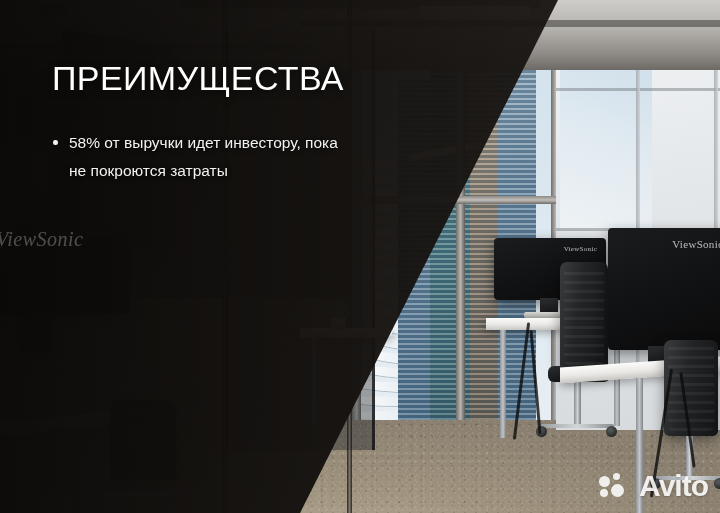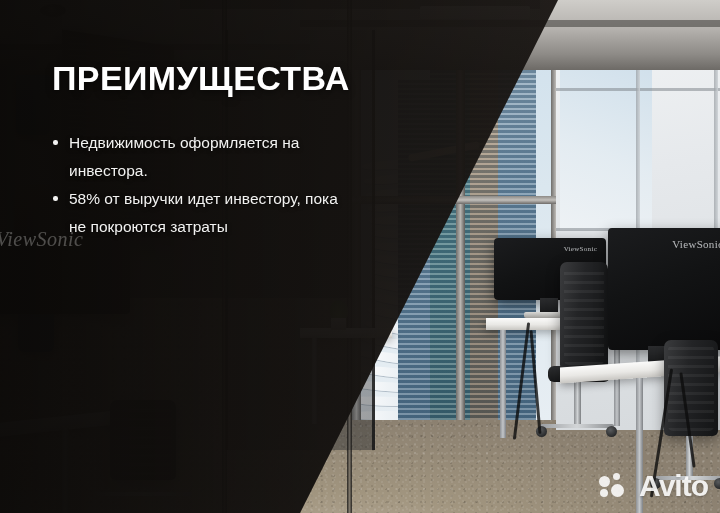--- a/index.html
+++ b/index.html
@@ -264,21 +264,21 @@
   }
 
   
   .content {
     position:absolute; left:0; top:0; width:420px; height:513px;
     padding:56px 0 0 52px;
   }
   .headline {
     color:#ffffff;
     font-size:34px;
-    font-weight:bold;
+    font-weight:normal;
     line-height:1.33;
     letter-spacing:.4px;
     text-shadow:0 2px 7px rgba(0,0,0,.55);
   }
   .headline div { white-space:nowrap; }
 
   .bullets { margin-top:28px; list-style:none; }
   .bullets li {
     position:relative;
     color:#f2f2f1;
@@ -442,21 +442,20 @@
   <div class="overlay-ghost"></div>
   <div class="ghost-monitor-text">ViewSonic</div>
 
   <div class="content">
 
     <h1 class="headline">
       <div>ПРЕИМУЩЕСТВА</div>
     </h1>
 
     <ul class="bullets">
-      <li>Недвижимость  оформляется на инвестора.</li>
       <li>58% от выручки идет инвестору, пока не покроются затраты</li>
     </ul>
   </div>
 
   <div class="avito">
     <span class="avito-mark">
       <i class="am1"></i>
         <i class="am2"></i>
         <i class="am3"></i>
         <i class="am4"></i>

